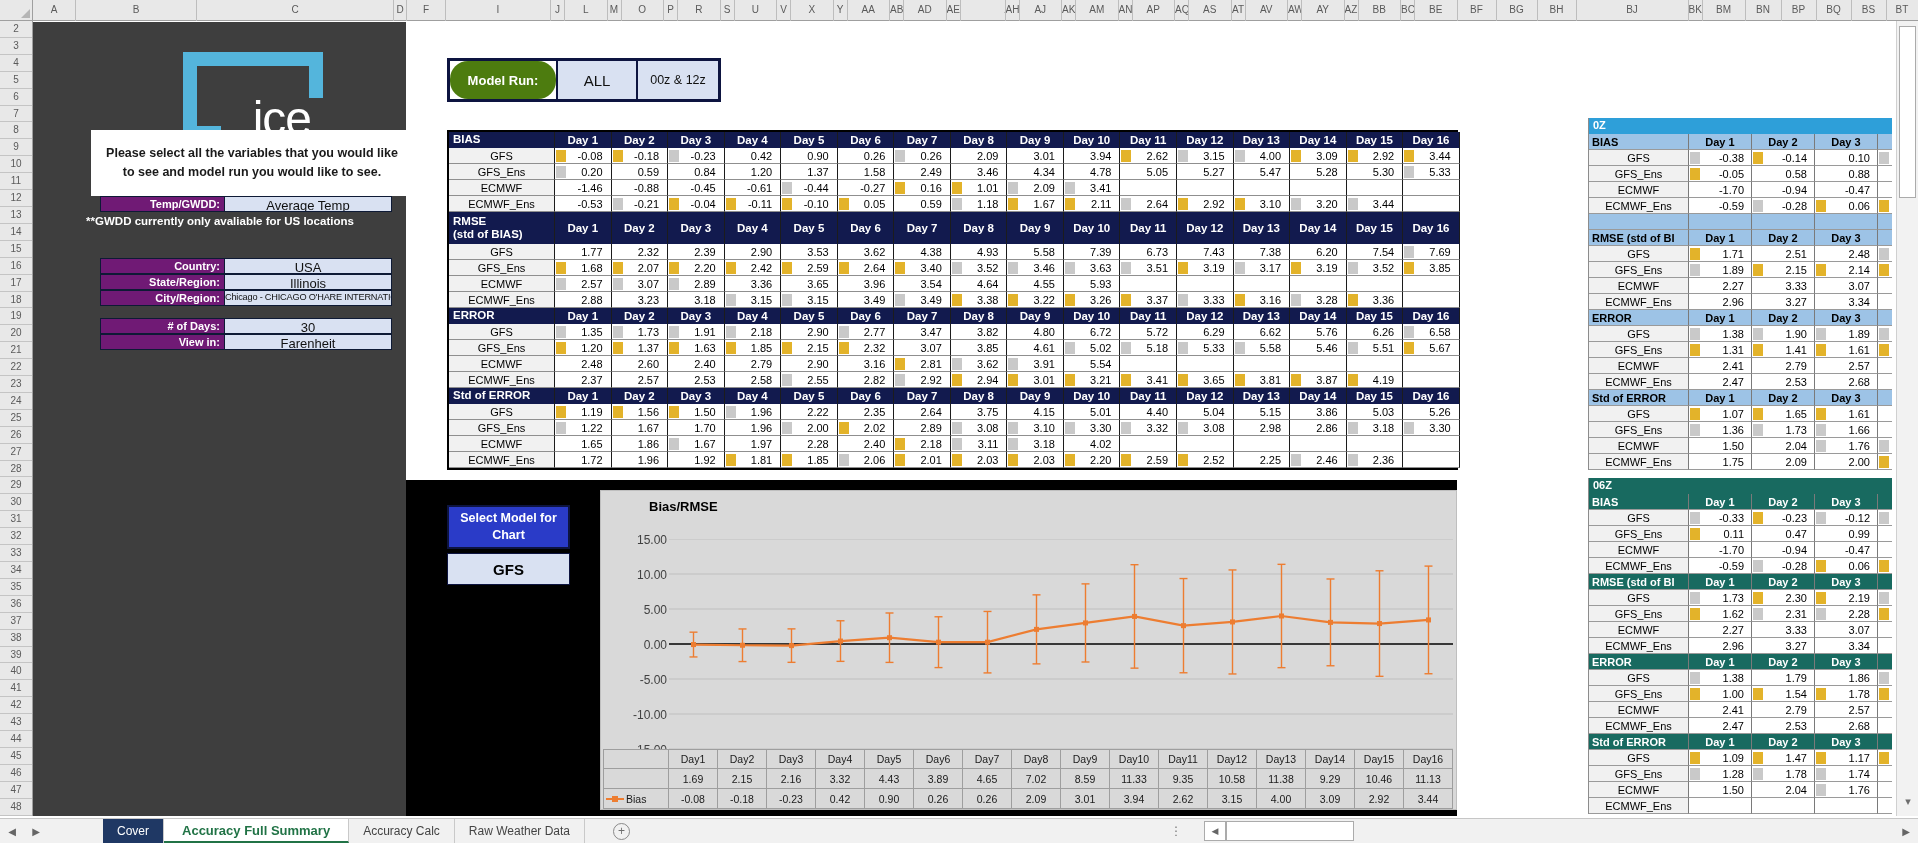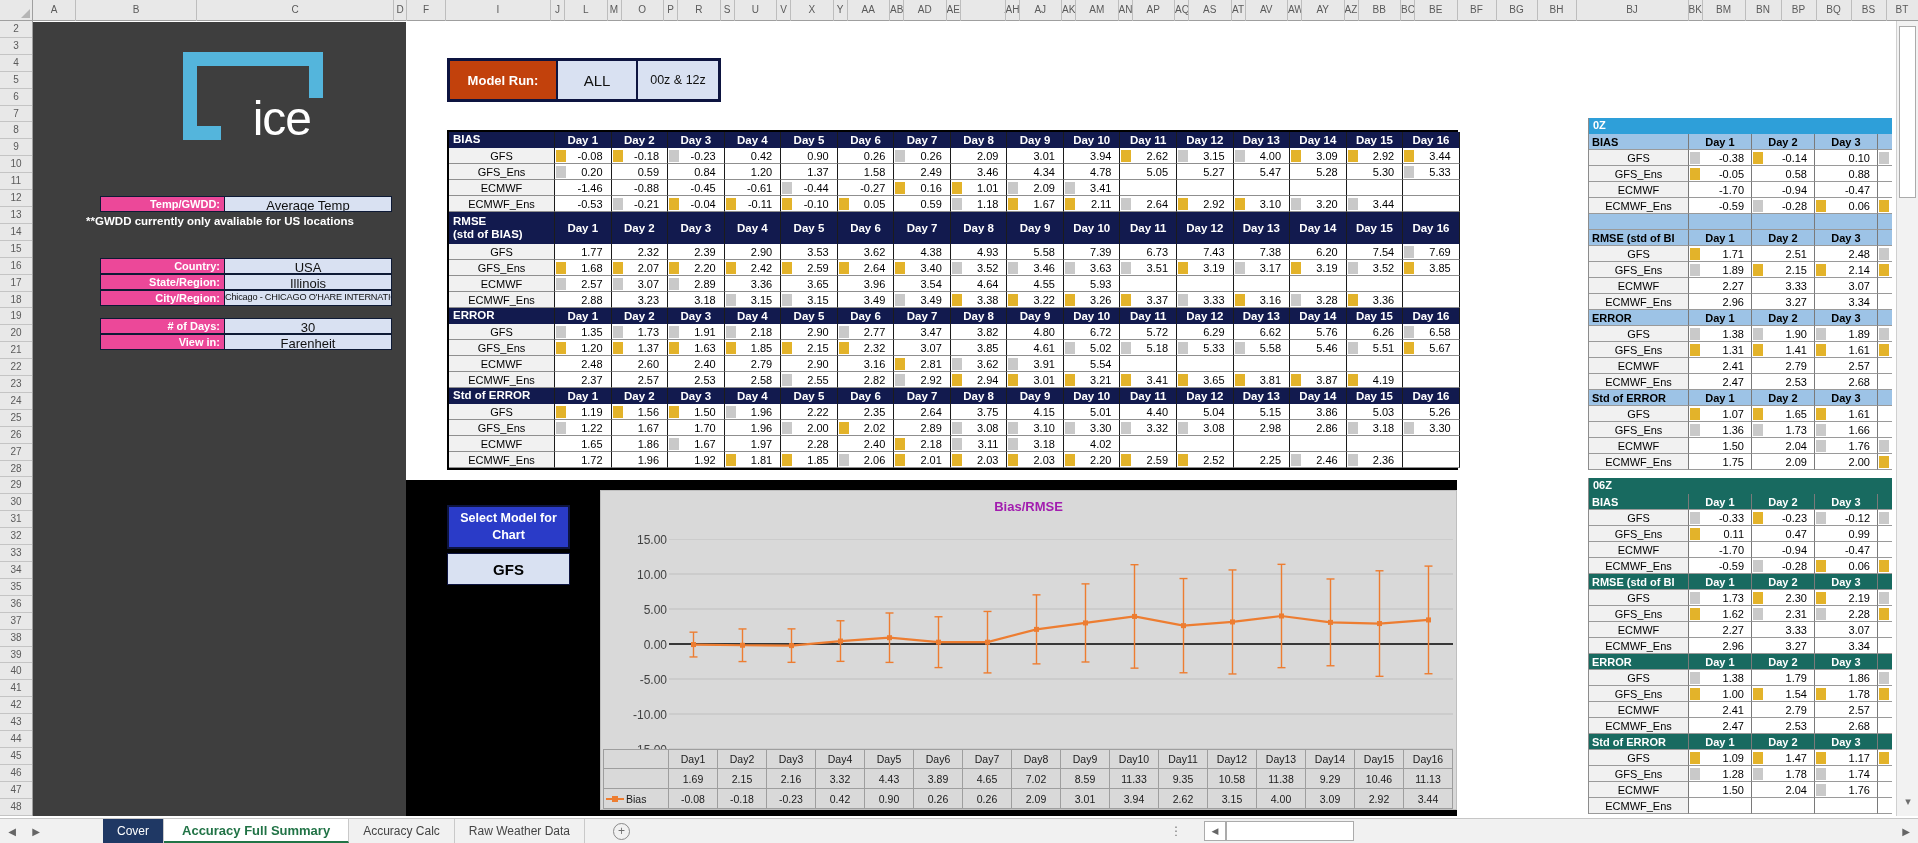--- a/index.html
+++ b/index.html
@@ -28,36 +28,36 @@
   #logo .t { left:0; top:0; width:140px; height:14px;}
   #logo .l { left:0; top:0; width:14px; height:88px;}
   #logo .r { right:0; top:0; width:14px; height:46px;}
   #logo .f { left:0; bottom:0; width:38px; height:14px;}
   #logo .word { position:absolute; right:12px; bottom:-6px; color:#fff; font-size:48px;
     letter-spacing:-1px; font-weight:400;margin-top:8px;}
   #instruction-box { position:absolute; left:58px; top:108px; width:322px; height:66px; background:#fff;
     display:flex; align-items:center; justify-content:center; text-align:center;
     font-size:12.5px; font-weight:600; color:#1a1a1a; padding:4px 14px; line-height:1.5;}
   .fld-row { display:flex; height:16px; margin-bottom:0;}
-  .fld-label { width:125px; background:#ec4899; color:#fff; font-size:11px; font-weight:600;
+  .fld-label { width:125px; background:#701a75; color:#fff; font-size:11px; font-weight:600;
     text-align:right; padding:1px 4px 0 0; border:1px solid #0e1a35;}
   .fld-value { width:167px; background:#D9E1F2; color:#111; font-size:13px; text-align:center;
     padding-top:1px; border:1px solid #0e1a35; border-left:none; white-space:nowrap; overflow:hidden;}
   #field-temp { position:absolute; left:100px; top:196px;}
   #gwdd-note { position:absolute; left:40px; top:215px; width:360px; text-align:center;
     color:#fff; font-weight:700; font-size:11.5px;}
   #fields-loc { position:absolute; left:100px; top:258px;}
   #fields-opt { position:absolute; left:100px; top:318px;}
   .small-val { font-size:9.2px !important; letter-spacing:-0.2px;}
 
   
   #model-run { position:absolute; left:447px; top:58px; height:44px; display:flex;
     border:3px solid #0d1440;}
-  #model-run .mr-label { width:106px; background:#c2410c; color:#fff; font-weight:700;
-    font-size:13px; display:flex; align-items:center; justify-content:center;}
+  #model-run .mr-label { width:106px; background:#4d7c0f; color:#fff; font-weight:700;
+    font-size:13px; display:flex; align-items:center; justify-content:center;border-radius:18px;}
   .mr-opt { background:#D9E1F2; color:#111; display:flex; align-items:center; justify-content:center;
     border-left:2px solid #0d1440; font-size:14px;}
   .mr-opt.all { width:80px; font-size:15px;}
   .mr-opt.z { width:82px; font-size:12.5px;}
 
   
   #main-table { position:absolute; left:447px; top:130px; width:1011px; border:2px solid #000; background:#fff;}
   .mt-row { display:flex; height:16px;}
   .mt-row.tall { height:32px;}
   .mt-hdr { background:#121A4E; color:#fff;}
@@ -80,22 +80,22 @@
   
   #black-box { position:absolute; left:406px; top:480px; width:1051px; height:336px; background:#000;}
   #select-model-box { position:absolute; left:41px; top:25px; width:123px; height:44px; background:#2A3BC8;
     border:2px solid #0d1440; color:#fff; font-weight:700; font-size:12.5px; text-align:center;
     display:flex; align-items:center; justify-content:center; line-height:1.35; padding:2px;}
   #selected-model-box { position:absolute; left:41px; top:73px; width:123px; height:32px; background:#D9E1F2;
     border:1px solid #0d1440; color:#000; font-weight:700; font-size:15px;
     display:flex; align-items:center; justify-content:center;}
   #chart { position:absolute; left:194px; top:10px; width:857px; height:320px; background:#D9D9D9;
     border:1px solid #bfbfbf;}
-  #chart-title { position:absolute; left:0; top:8px; width:100%; text-align:center; font-weight:700;
-    font-size:13px; color:#a21caf;}
+  #chart-title { position:absolute; left:0; top:8px; width:100%; text-align:left; font-weight:700;
+    font-size:13px; color:#000000;padding-left:48px;}
   #chart-svg { position:absolute; left:68px; top:48px;}
   .ytick { position:absolute; left:10px; width:56px; text-align:right; font-size:12px; color:#404040;}
   #chart-table { position:absolute; left:2px; top:258px; display:flex; flex-direction:column;}
   .ct-row { display:flex; height:20px;}
   .ct-cell { flex:none; width:49px; border:1px solid #9e9e9e; border-left:none; border-top:none;
     font-size:10.5px; color:#1a1a1a; display:flex; align-items:center; justify-content:center; background:#D9D9D9;}
   .ct-row:first-child .ct-cell { border-top:1px solid #9e9e9e;}
   .ct-legend { width:66px !important; border-left:1px solid #9e9e9e; justify-content:flex-start; padding-left:2px;}
   .bias-marker { display:inline-block; width:18px; height:2px; background:#ED7D31; position:relative; margin-right:2px;}
   .bias-marker::after { content:""; position:absolute; left:6px; top:-2px; width:6px; height:6px; background:#ED7D31;}
@@ -248,20 +248,21 @@
   </div>
 
 <div id="left-panel">
   <div id="logo">
     <div class="bar t"></div>
     <div class="bar l"></div>
     <div class="bar r"></div>
     <div class="bar f"></div>
     <div class="word">ice</div>
   </div>
+  <div id="instruction-box">Please select all the variables that you would like to see and model run you would like to see.</div>
 </div>
 <div id="field-temp">
     <div class="fld-row">
       <div class="fld-label">Temp/GWDD:</div>
       <div class="fld-value">Average Temp</div>
     </div>
   </div>
 <div id="gwdd-note">**GWDD currently only avaliable for US locations</div>
 <div id="fields-loc">
     <div class="fld-row">

